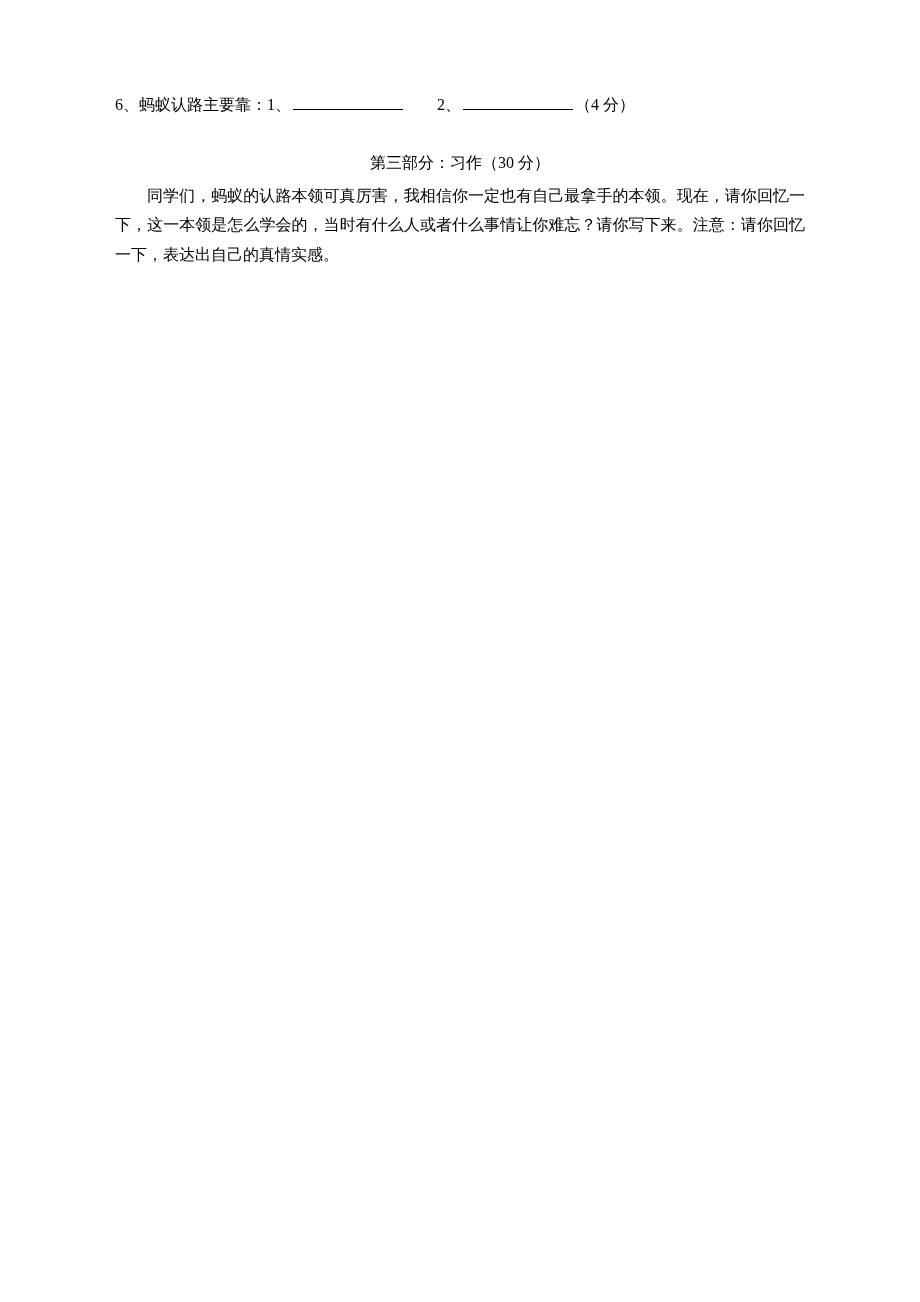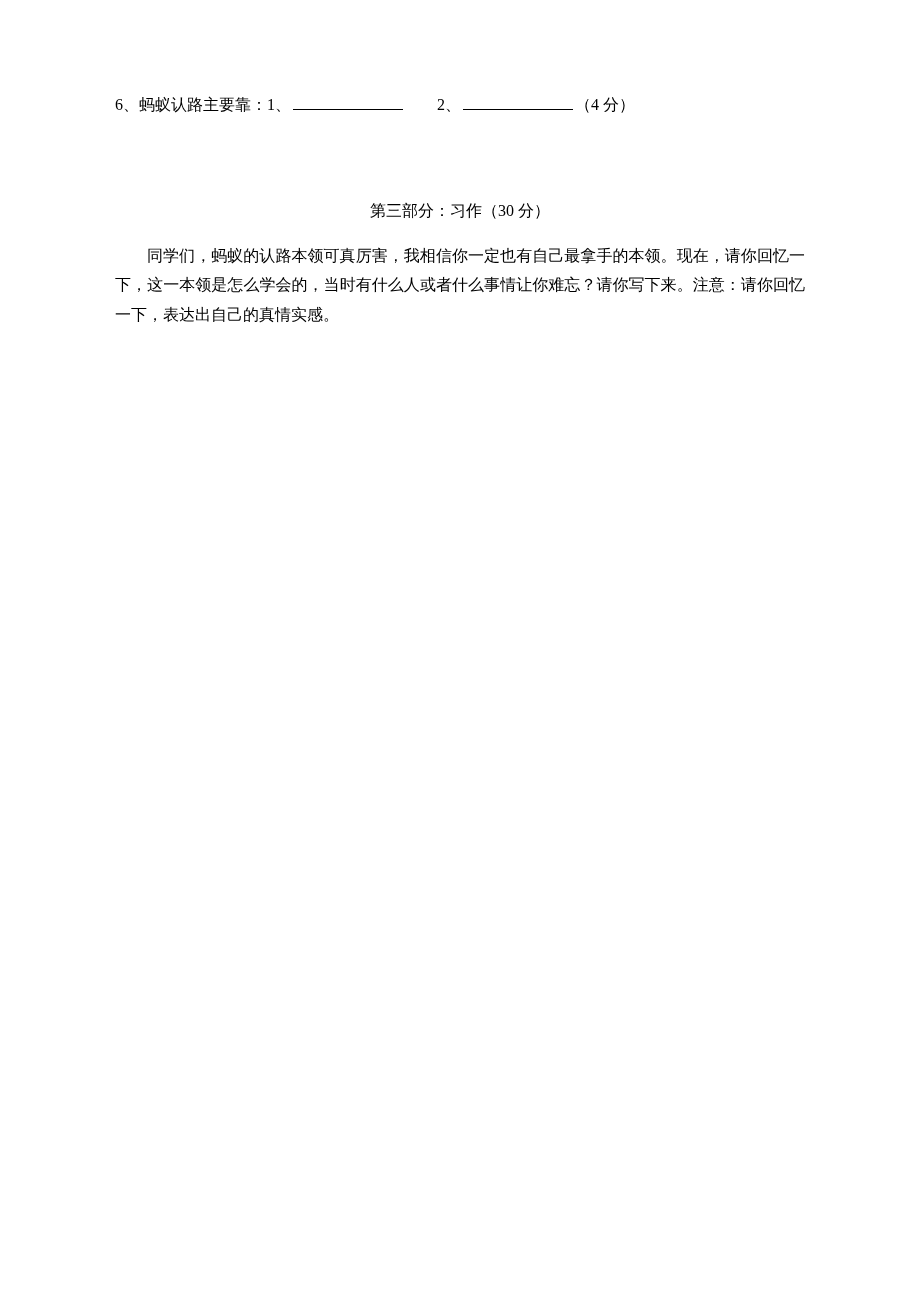--- a/index.html
+++ b/index.html
@@ -11,33 +11,33 @@
       width: 920px;
       height: 1302px;
       background: #ffffff;
       font-family: "SimSun", "宋体", serif;
       font-size: 16px;
       color: #000000;
       padding: 90px 115px 0 115px;
       line-height: 1.9;
     }
     .question-line {
-      margin-bottom: 76px;
+      margin-bottom: 28px;
     }
     .blank {
       display: inline-block;
       border-bottom: 1px solid #000;
       min-width: 110px;
       height: 1em;
       vertical-align: baseline;
       margin: 0 2px;
     }
     .section-header {
       text-align: center;
-      margin-bottom: 14px;
+      margin-bottom: 2px;
     }
     .essay-prompt {
       text-indent: 2em;
       text-align: justify;
       line-height: 1.85;
     }
   </style>
 </head>
 <body>
 

